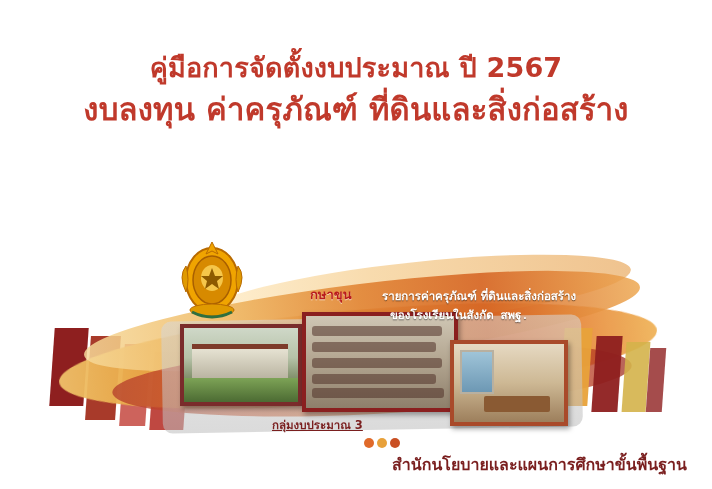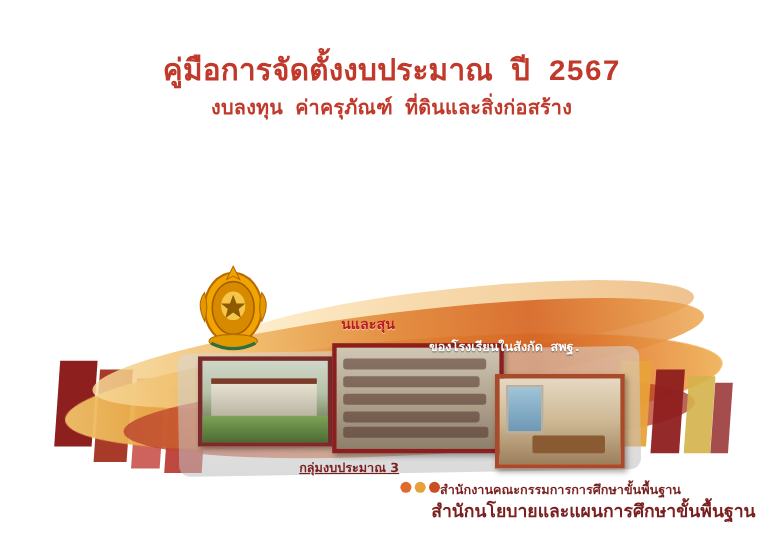--- a/index.html
+++ b/index.html
@@ -23,31 +23,30 @@
   }
 
   
   .title-block {
     position: absolute;
     top: 48px;
     left: 0;
     width: 712px;
     text-align: center;
     line-height: 1.45;
-    font-family: Liberation Mono, monospace;
   }
   .title-line {
     color: #c0392b;
     font-weight: bold;
     font-size: 27px;
     letter-spacing: 0.2px;
     white-space: nowrap;
   }
   .title-line.l2 {
-    font-size: 18px;
+    font-size: 31px;
   }
 
   
   .banner {
     position: absolute;
     left: 52px;
     top: 232px;
     width: 612px;
     height: 232px;
   }
@@ -278,26 +277,26 @@
       <div class="row" style="top:42px;width:130px;"></div>
       <div class="row" style="top:58px;width:124px;"></div>
       <div class="row" style="top:72px;width:132px;"></div>
     </div>
 
     <div class="photo ph3">
       <div class="win"></div>
       <div class="desk"></div>
     </div>
 
-    <div class="btxt bt-2">นและสุน</div>
+    <div class="btxt bt-2">กษาขุน</div>
+    <div class="btxt bt-3">รายการค่าครุภัณฑ์ ที่ดินและสิ่งก่อสร้าง</div>
     <div class="btxt bt-4">ของโรงเรียนในสังกัด สพฐ.</div>
 
     <div class="btxt bt-5">กลุ่มงบประมาณ 3</div>
     <div class="btxt bt-6">สำนักนโยบายและแผนการศึกษาขั้นพื้นฐาน</div>
     <div class="dots">
         <i></i>
         <i></i>
         <i></i>
       </div>
-    <div class="btxt bt-7">สำนักงานคณะกรรมการการศึกษาขั้นพื้นฐาน</div>
   </div>
 
 </div>
 
 </body></html>

